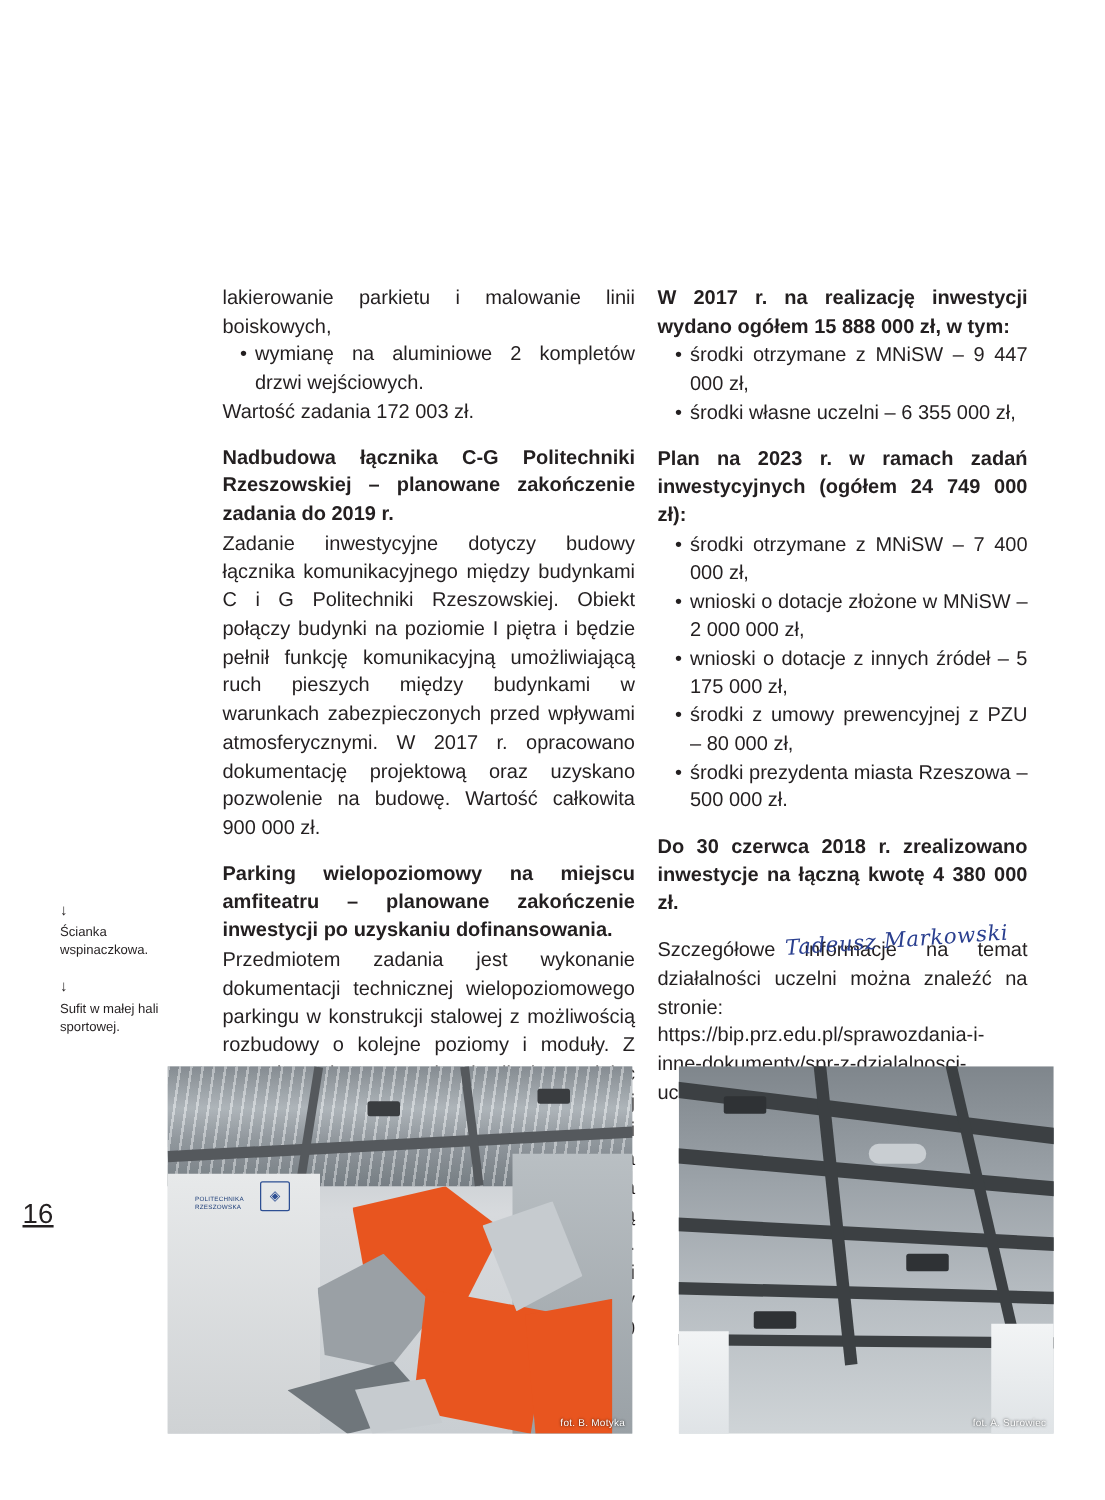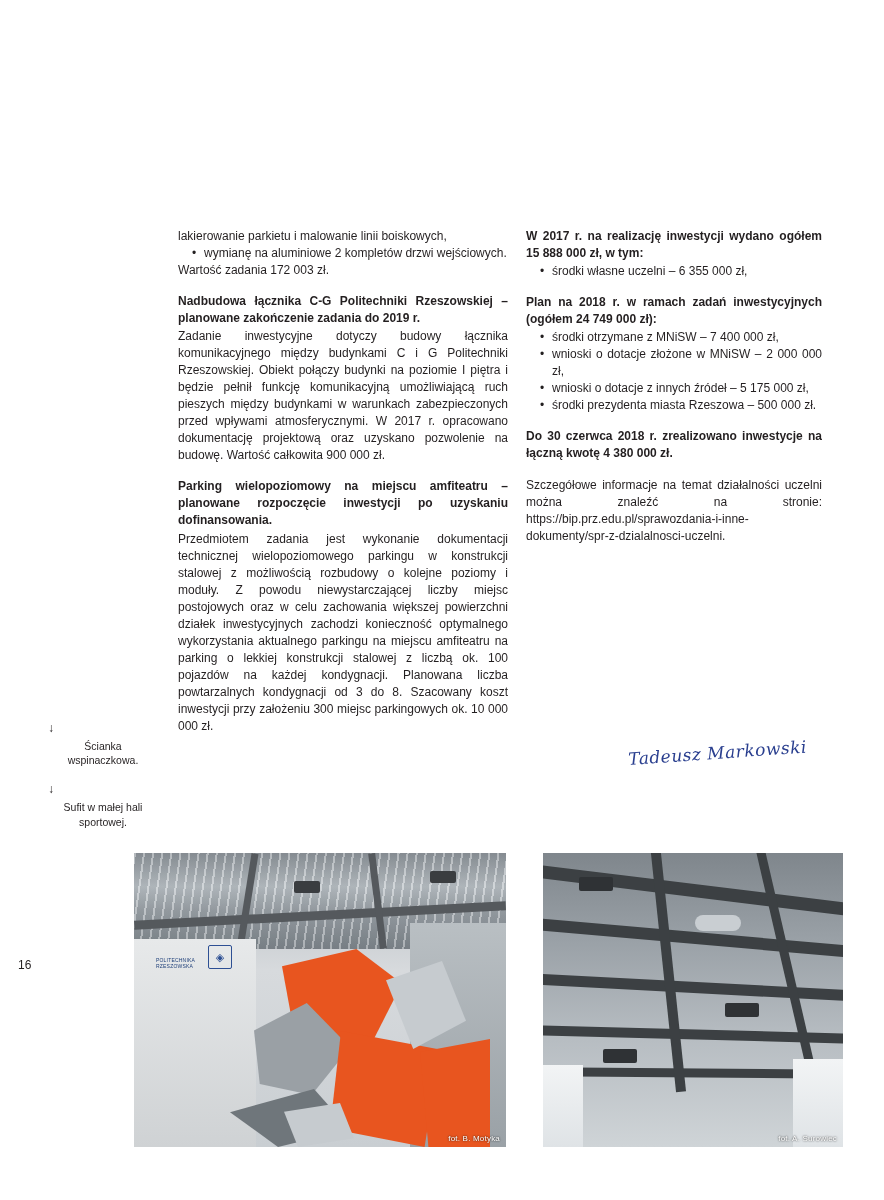--- a/index.html
+++ b/index.html
@@ -19,23 +19,24 @@
   .page {
     position: absolute;
     inset: 0;
   }
 
   
   .page-number {
     position: absolute;
     left: 18px;
     top: 958px;
-    font-size: 12px;
+    font-size: 22px;
     color: #231f20;
     letter-spacing: 0.2px;
+    text-decoration: underline;
   }
 
   
   .margin-notes {
     position: absolute;
     left: 48px;
     top: 722px;
     width: 110px;
     font-size: 10.5px;
     line-height: 1.35;
@@ -45,28 +46,27 @@
     margin-bottom: 16px;
   }
   .margin-note .arrow {
     display: block;
     font-size: 12px;
     line-height: 1;
     margin-bottom: 5px;
   }
   .margin-note .txt {
     display: block;
-    text-align: center;
   }
 
   
   .col {
     position: absolute;
     top: 228px;
-    font-size: 12px;
+    font-size: 16px;
     line-height: 1.42;
     text-align: justify;
     color: #231f20;
   }
   .col-left {
     left: 178px;
     width: 330px;
   }
   .col-right {
     left: 526px;
@@ -274,38 +274,40 @@
 
     <p class="para">Wartość zadania 172 003 zł.</p>
 
     <div class="gap"></div>
 
     <p class="heading">Nadbudowa łącznika C-G Politechniki Rzeszowskiej – planowane zakończenie zadania do 2019 r.</p>
     <p class="para">Zadanie inwestycyjne dotyczy budowy łącznika komunikacyjnego między budynkami C i G Politechniki Rzeszowskiej. Obiekt połączy budynki na poziomie I piętra i będzie pełnił funkcję komunikacyjną umożliwiającą ruch pieszych między budynkami w warunkach zabezpieczonych przed wpływami atmosferycznymi. W 2017 r. opracowano dokumentację projektową oraz uzyskano pozwolenie na budowę. Wartość całkowita 900 000 zł.</p>
 
     <div class="gap"></div>
 
-    <p class="heading">Parking wielopoziomowy na miejscu amfiteatru – planowane rozpoczęcie inwestycji po uzyskaniu dofinansowania.</p>
+    <p class="heading">Parking wielopoziomowy na miejscu amfiteatru – planowane zakończenie inwestycji po uzyskaniu dofinansowania.</p>
     <p class="para">Przedmiotem zadania jest wykonanie dokumentacji technicznej wielopoziomowego parkingu w konstrukcji stalowej z możliwością rozbudowy o kolejne poziomy i moduły. Z powodu niewystarczającej liczby miejsc postojowych oraz w celu zachowania większej powierzchni działek inwestycyjnych zachodzi konieczność optymalnego wykorzystania aktualnego parkingu na miejscu amfiteatru na parking o lekkiej konstrukcji stalowej z liczbą ok. 100 pojazdów na każdej kondygnacji. Planowana liczba powtarzalnych kondygnacji od 3 do 8. Szacowany koszt inwestycji przy założeniu 300 miejsc parkingowych ok. 10 000 000 zł.</p>
   </div>
 
   <div class="col col-right">
 
     <p class="heading">W 2017 r. na realizację inwestycji wydano ogółem 15 888 000 zł, w tym:</p>
     <ul class="bullets">
+      <li>środki otrzymane z MNiSW – 9 447 000 zł,</li>
       <li>środki własne uczelni – 6 355 000 zł,</li>
     </ul>
 
     <div class="gap"></div>
 
-    <p class="heading">Plan na 2018 r. w ramach zadań inwestycyjnych (ogółem 24 749 000 zł):</p>
+    <p class="heading">Plan na 2023 r. w ramach zadań inwestycyjnych (ogółem 24 749 000 zł):</p>
     <ul class="bullets">
       <li>środki otrzymane z MNiSW – 7 400 000 zł,</li>
       <li>wnioski o dotacje złożone w MNiSW – 2 000 000 zł,</li>
       <li>wnioski o dotacje z innych źródeł – 5 175 000 zł,</li>
+      <li>środki z umowy prewencyjnej z PZU – 80 000 zł,</li>
       <li>środki prezydenta miasta Rzeszowa – 500 000 zł.</li>
     </ul>
 
     <div class="gap"></div>
 
     <p class="heading">Do 30 czerwca 2018 r. zrealizowano inwestycje na łączną kwotę 4 380 000 zł.</p>
 
     <div class="gap"></div>
 
     <p class="para">Szczegółowe informacje na temat działalności uczelni można znaleźć na stronie: https://bip.prz.edu.pl/sprawozdania-i-inne-dokumenty/spr-z-dzialalnosci-uczelni.</p>

